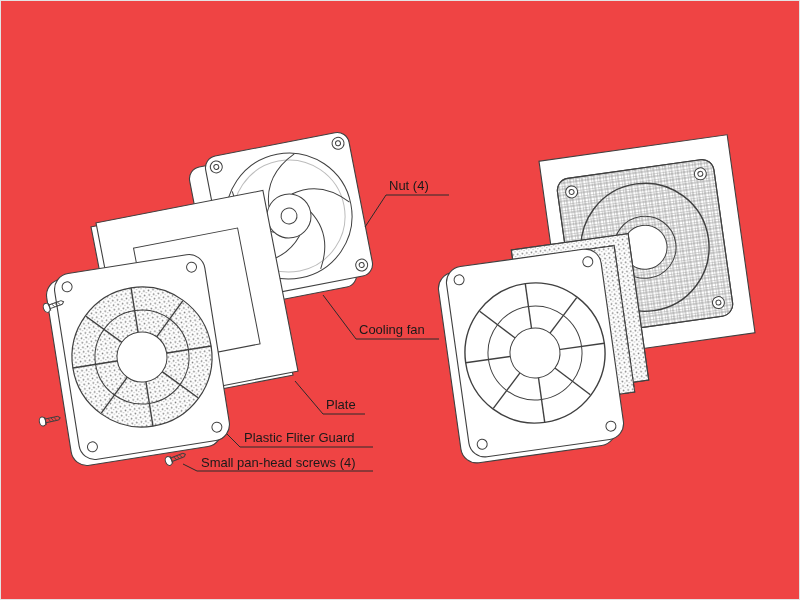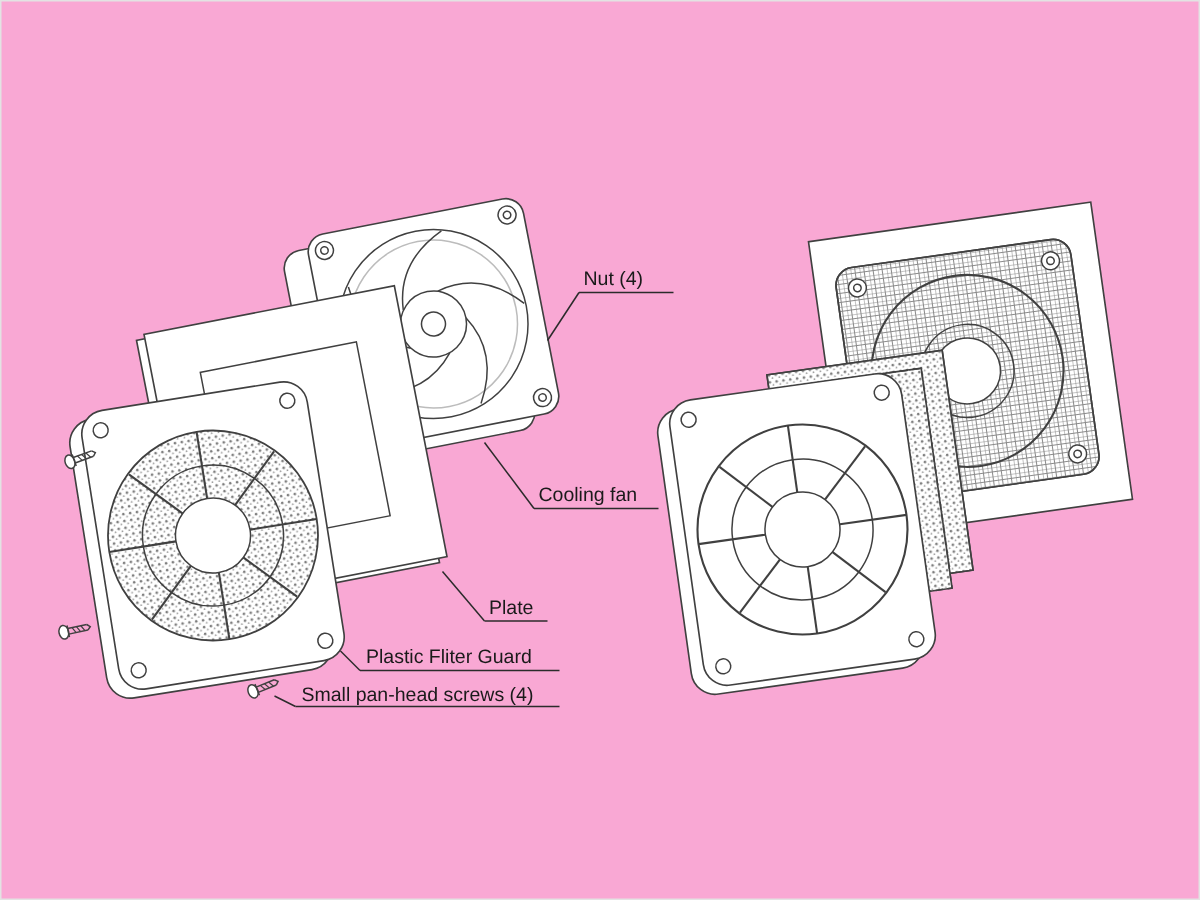--- a/index.html
+++ b/index.html
@@ -1,17 +1,17 @@
 <!DOCTYPE html>
 <html><head>
 <meta charset="utf-8">
 <style>
   html,body{margin:0;padding:0;background:#ffffff;}
   .stage{
-    position:relative;width:800px;height:600px;background:#f9a8d4;
+    position:relative;width:800px;height:600px;background:#ef4444;
     border:1px solid #e3e3e3;box-sizing:border-box;overflow:hidden;
     font-family:"Liberation Sans", sans-serif;
   }
   svg{display:block;}
   svg text{
     font-family:"Liberation Sans", sans-serif;
     font-size:13px;
     fill:#1a1a1a;
   }
   .ln{stroke:#404040;stroke-width:1;fill:none;}

